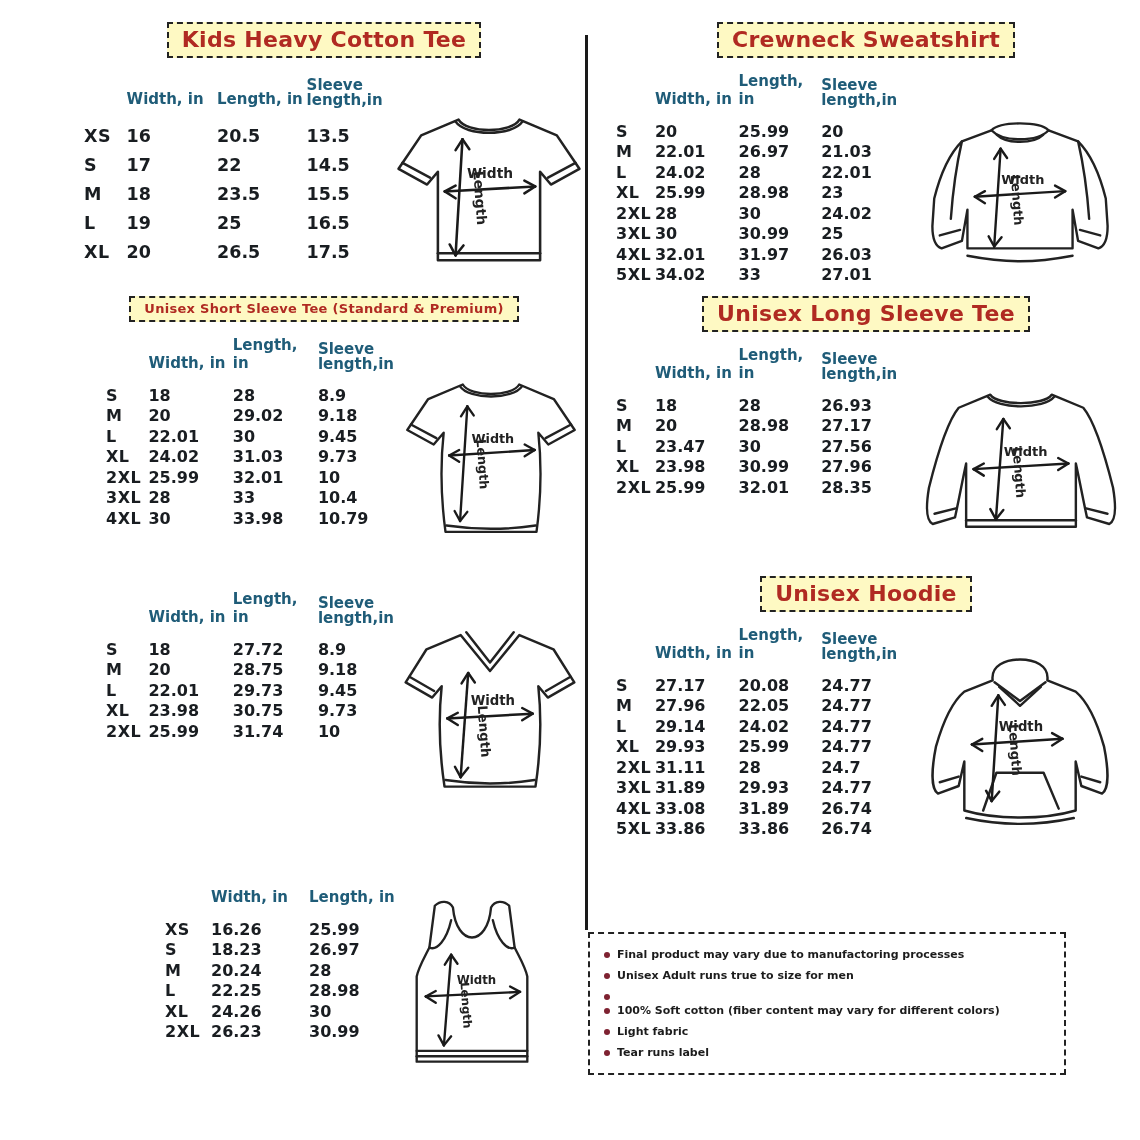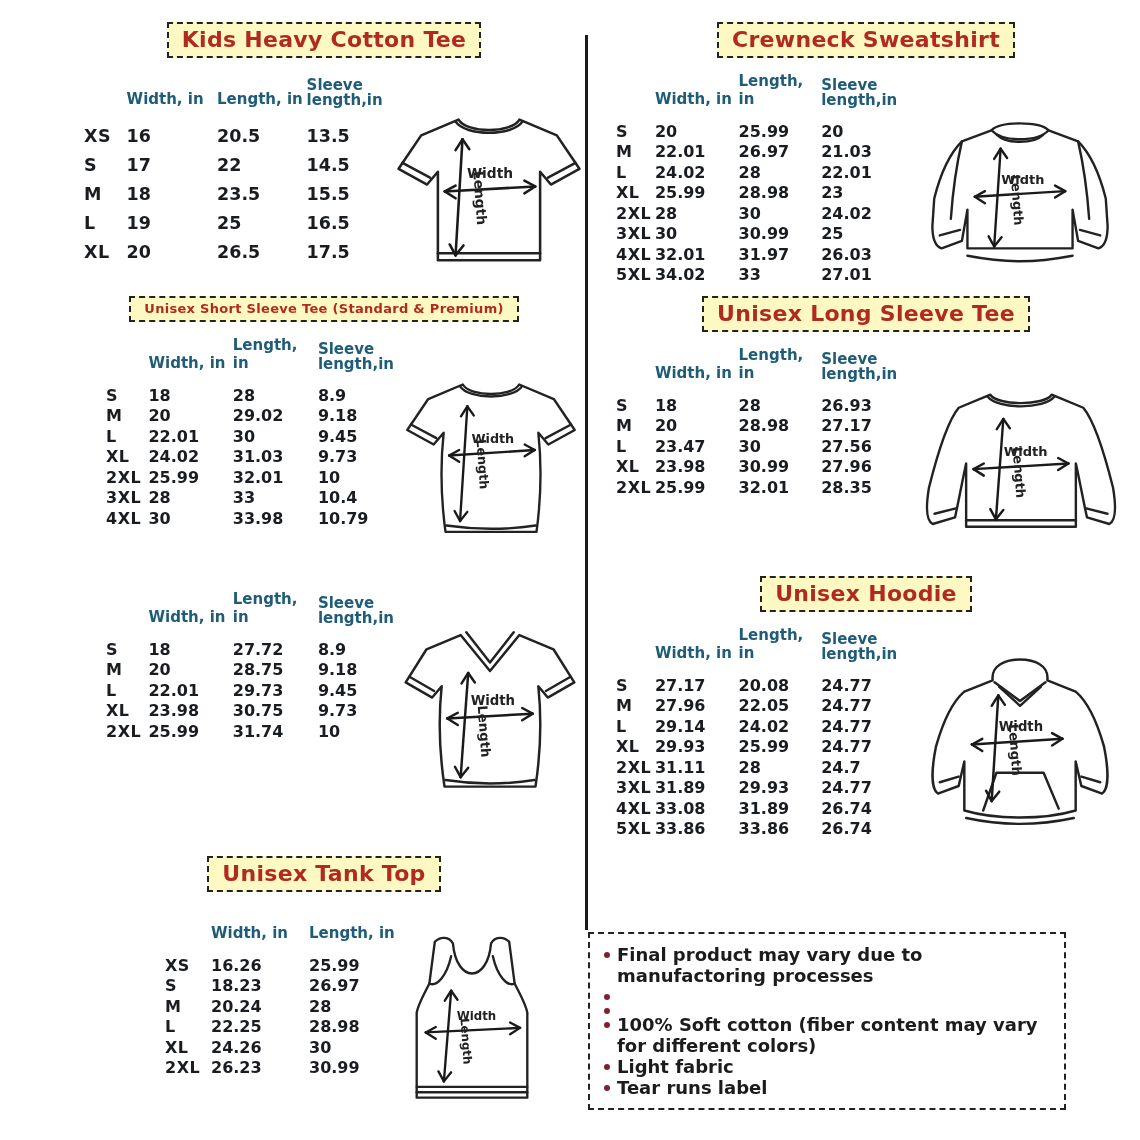--- a/index.html
+++ b/index.html
@@ -46,21 +46,21 @@
   .rh21 td{height:20.5px;font-size:16px;}
   .garment{flex:none;}
   .garment text{font-weight:bold;fill:#222;font-family:"DejaVu Sans",sans-serif;}
   .divider{position:absolute;left:585px;top:35px;width:3px;height:895px;background:#1a1a1a;}
   .notes-box{
     position:absolute;left:588px;top:932px;width:452px;
     border:2px dashed #222;background:#fff;
     padding:10px 10px 10px 12px;
   }
   .notes-box ul{list-style:none;margin:0;padding:0;}
-  .notes-box li{display:flex;align-items:flex-start;line-height:21px;font-size:18px;font-weight:bold;color:#1c1c1c;}
+  .notes-box li{display:flex;align-items:flex-start;line-height:21px;font-size:11px;font-weight:bold;color:#1c1c1c;}
   .notes-box .dot{flex:none;width:6px;height:6px;border-radius:50%;background:#7e2231;margin:8px 7px 0 2px;}
 </style>
 </head>
 <body>
 
 <div class="divider"></div>
 
 <section class="panel" style="left:60px;top:22px;width:528px;">
   <div class="title-wrap"><div class="title-box"><span>Kids Heavy Cotton Tee</span></div></div>
   <div class="content">
@@ -611,21 +611,20 @@
             <path d="M85,158 L93,148"></path>
         </g>
       </g>
       <text x="116" y="84" font-size="14" text-anchor="middle">Width</text>
       <text transform="translate(105,104) rotate(86)" font-size="14" text-anchor="middle">Length</text>
     </svg>
   </div>
 </section>
 
 <section class="panel" style="left:60px;top:856px;width:528px;">
-  <div class="title-wrap"><div class="title-box"><span>Unisex Tank Top</span></div></div>
   <div class="content">
     <table class="size-table t-left rh21" style="margin-left:36px;">
       <colgroup>
           <col class="c-size">
           <col class="c-w">
           <col class="c-l">
         </colgroup>
       <thead>
           <tr>
         <th></th>
@@ -697,20 +696,21 @@
 </section>
 
 <div class="notes-box">
   <ul>
       <li>
         <span class="dot"></span>
         <span class="txt">Final product may vary due to manufactoring processes</span>
       </li>
       <li>
         <span class="dot"></span>
+        <span class="txt">Unisex Adult runs true to size for men</span>
       </li>
       <li>
         <span class="dot"></span>
       </li>
       <li>
         <span class="dot"></span>
         <span class="txt">100% Soft cotton (fiber content may vary for different colors)</span>
       </li>
       <li>
         <span class="dot"></span>

